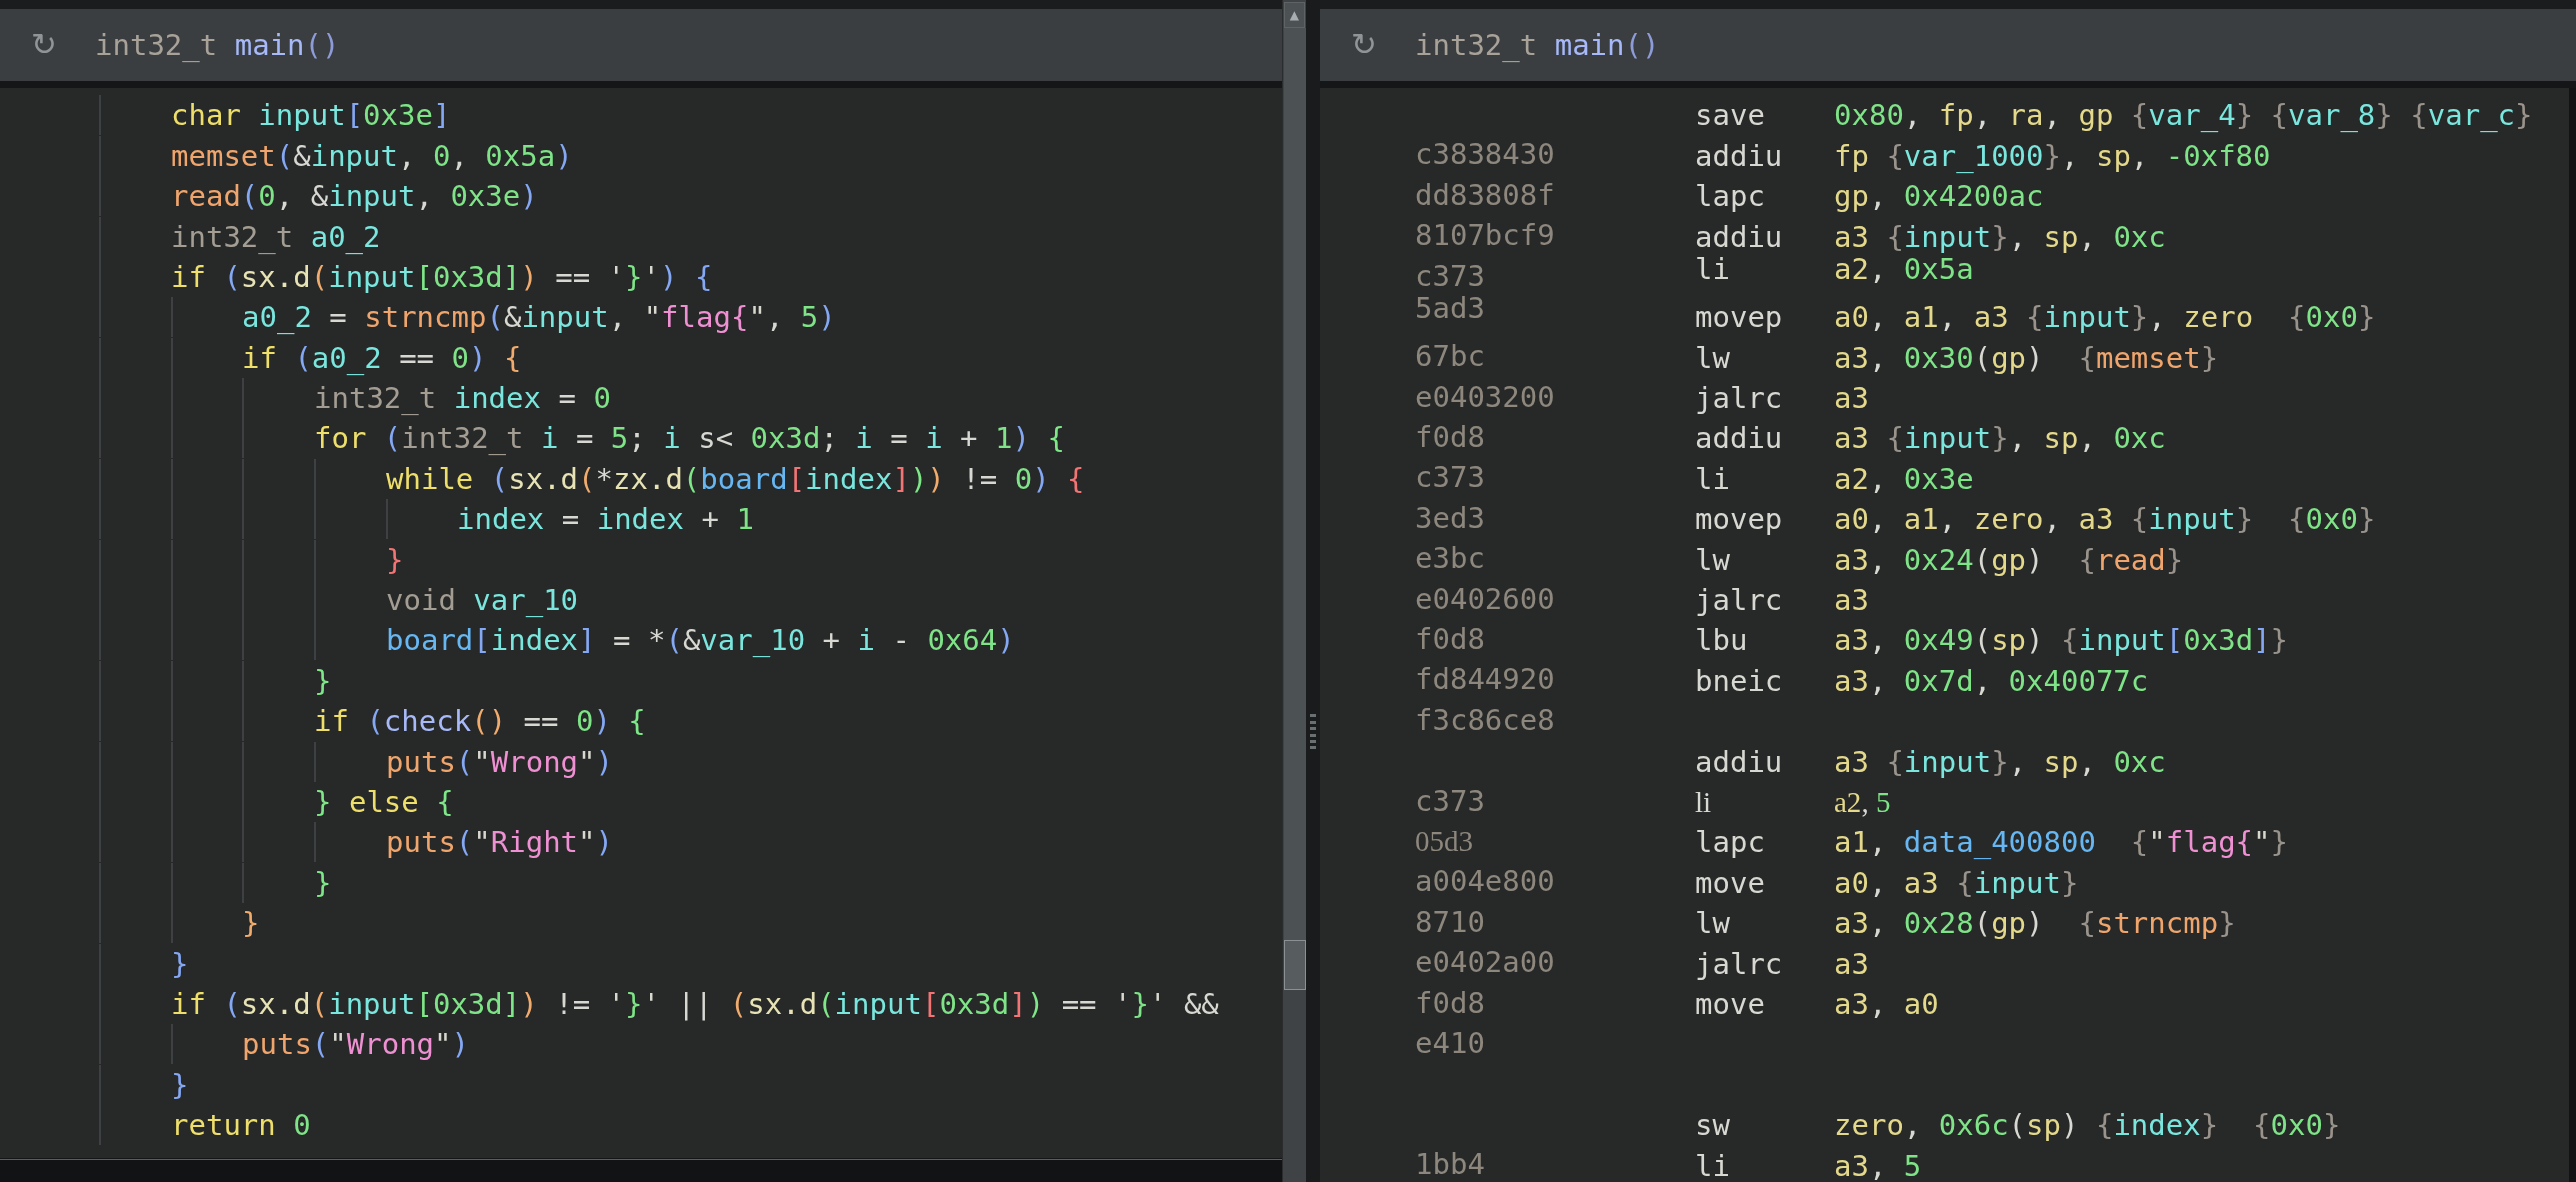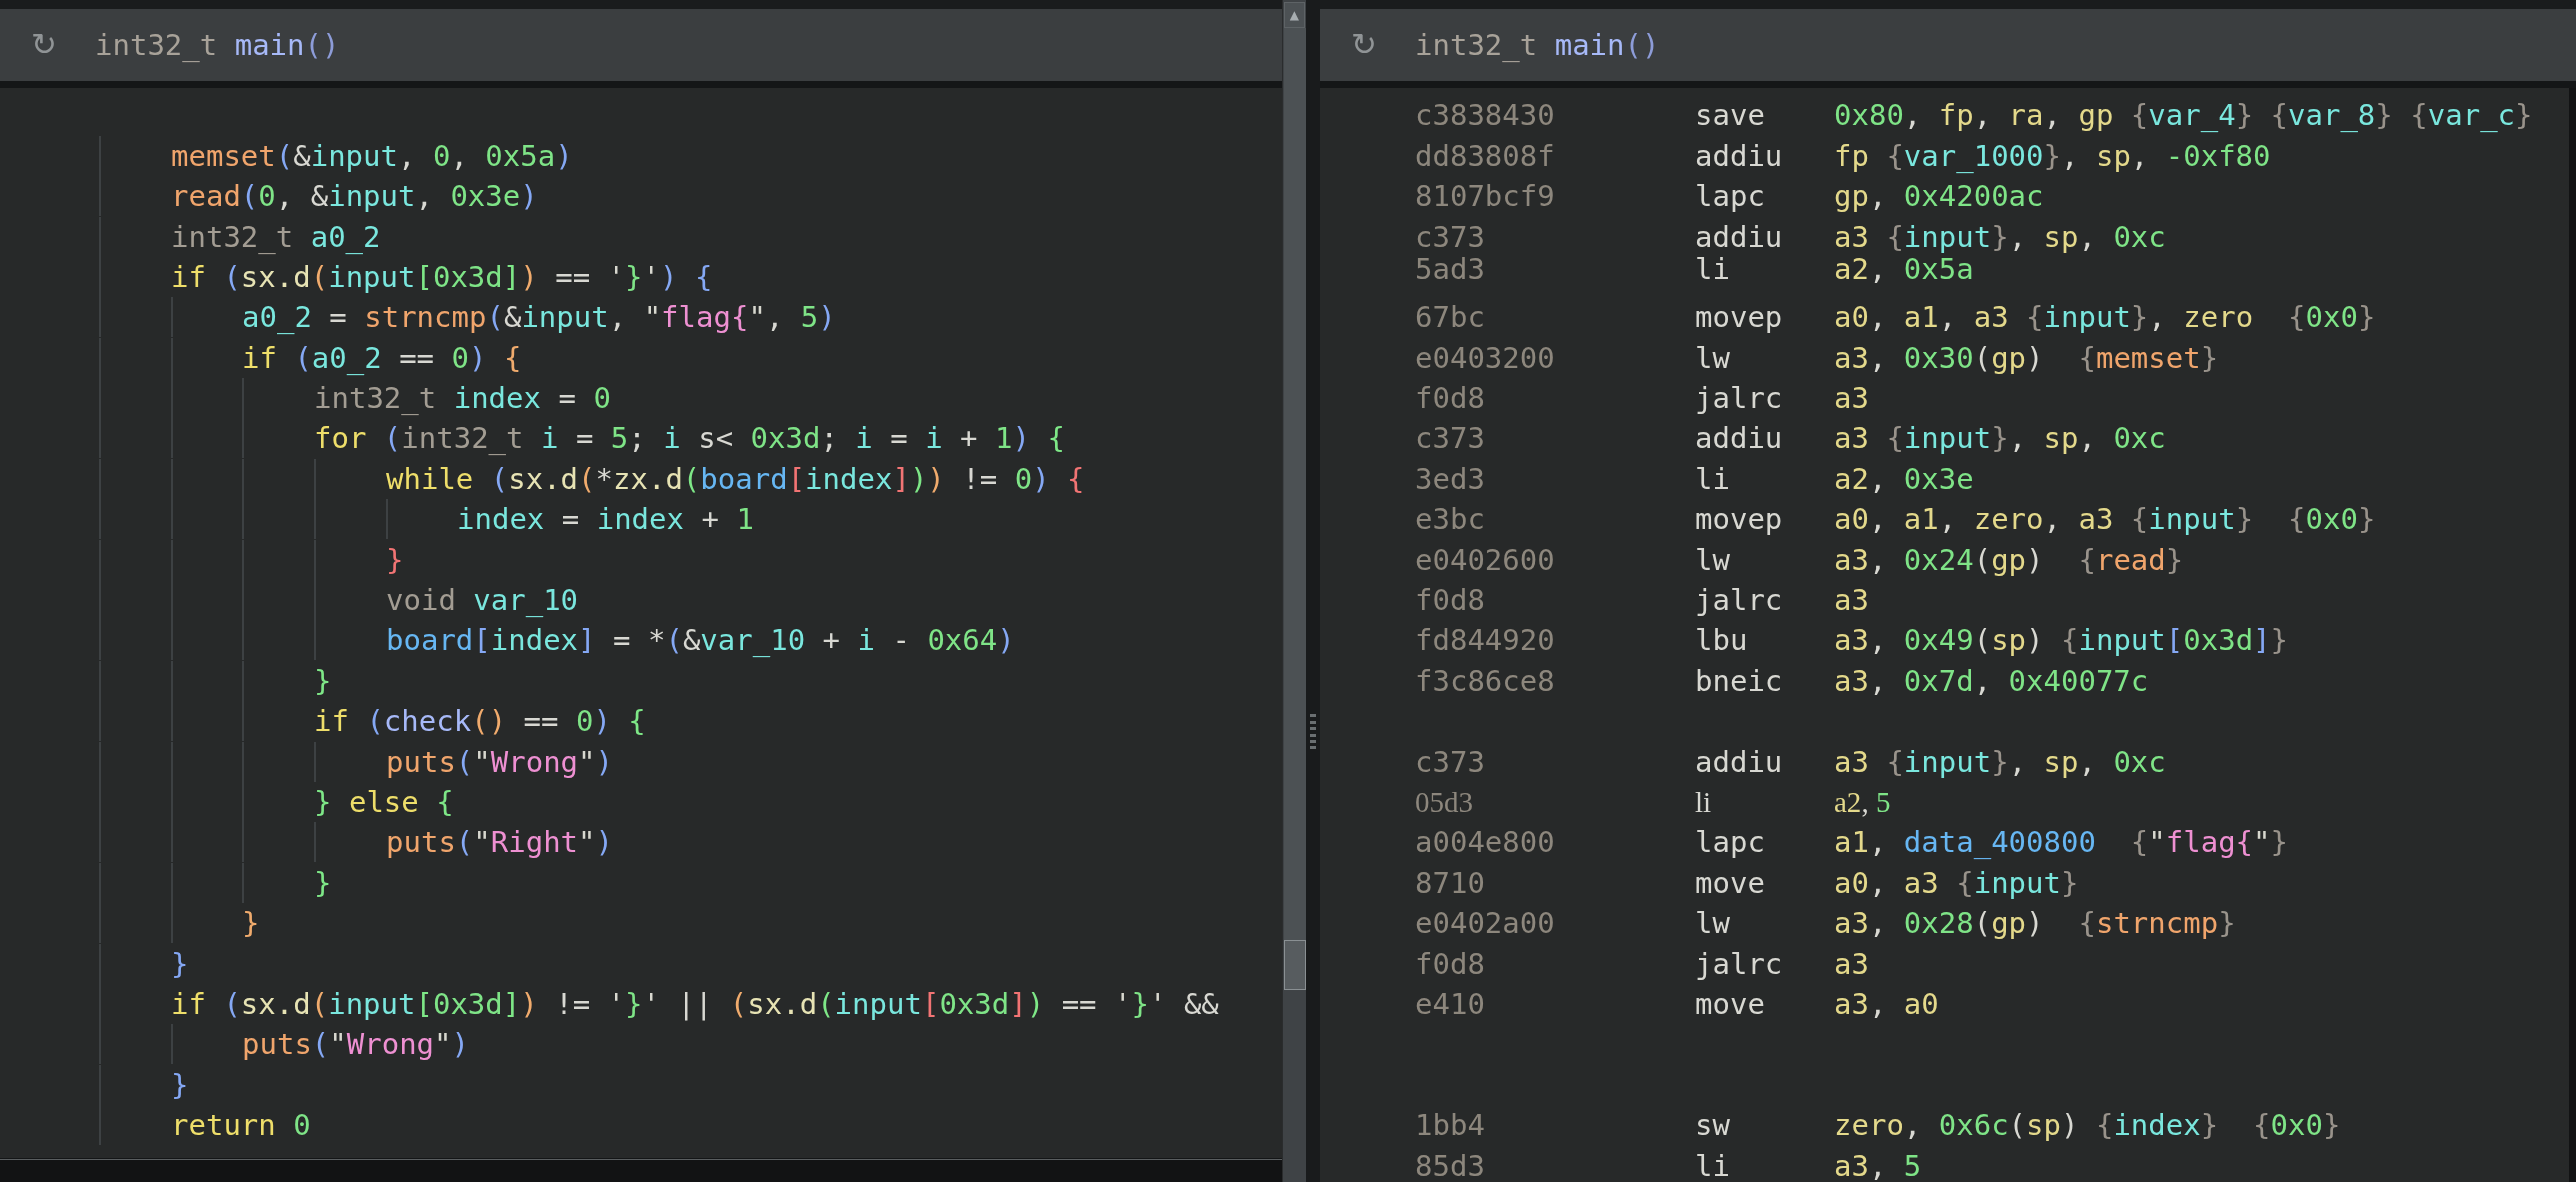--- a/index.html
+++ b/index.html
@@ -19,21 +19,21 @@
   .content{position:absolute;top:88px;left:0;right:0;background:var(--ch-content-bg);overflow:hidden;}
   #left-content{height:1070px;}
   #right-content{height:1094px;}
   .bottom-band{position:absolute;top:1159px;left:0;width:1282px;height:24px;
                background:var(--ch-band-bg);border-top:1.8px solid var(--ch-band-border);box-sizing:border-box;}
   .right-edge{position:absolute;top:88px;right:0;width:7.3px;height:1094px;background:var(--ch-band-bg);}
   
   .cl,.dr{position:absolute;left:0;right:0;height:40px;line-height:40px;font-size:29px;white-space:pre;}
   .guide{position:absolute;top:0;width:1.8px;height:40px;background:var(--ch-guide);}
   .ct{position:absolute;top:0;white-space:pre;}
-  .da{position:absolute;left:95px;}
+  .da{position:absolute;left:95px;margin-top:39px;}
   .dm{position:absolute;left:375px;}
   .do{position:absolute;left:514px;}
   
   .tk-kw{color:var(--c-kw);} .tk-ty{color:var(--c-ty);} .tk-var{color:var(--c-var);}
   .tk-num{color:var(--c-num);} .tk-str{color:var(--c-str);} .tk-q{color:var(--c-q);}
   .tk-fx{color:var(--c-fx);} .tk-fl{color:var(--c-fl);} .tk-data{color:var(--c-data);}
   .tk-op{color:var(--c-op);} .tk-sx{color:var(--c-sx);}
   .tk-b1{color:var(--c-b1);} .tk-b2{color:var(--c-b2);} .tk-b3{color:var(--c-b3);} .tk-b4{color:var(--c-b4);}
   .tk-addr{color:var(--c-addr);} .tk-mn{color:var(--c-mn);} .tk-reg{color:var(--c-reg);}
   .tk-ab{color:var(--c-ab);} .tk-hty{color:var(--c-hty);} .tk-hpar{color:var(--c-hpar);}
@@ -53,20 +53,21 @@
 </head>
 <body>
 
 <div class="pane" id="left-pane">
   <div class="top-strip"></div>
   <div class="pane-header">
     <div class="hdr-icon">↻</div>
     <div class="hdr-title"><span class="tk-hty">int32_t </span><span class="tk-fl">main</span><span class="tk-hpar">()</span></div>
   </div>
   <div class="content" id="left-content">
+      <div class="cl" style="top: 7.3px;"><div class="guide" style="left: 99px;"></div><div class="ct" style="left: 171px;"><span class="tk-kw">char </span><span class="tk-var">input</span><span class="tk-b1">[</span><span class="tk-num">0x3e</span><span class="tk-b1">]</span></div></div>
       <div class="cl" style="top: 48px;"><div class="guide" style="left: 99px;"></div><div class="ct" style="left: 171px;"><span class="tk-fx">memset</span><span class="tk-b1">(</span><span class="tk-op">&amp;</span><span class="tk-var">input</span><span class="tk-op">, </span><span class="tk-num">0</span><span class="tk-op">, </span><span class="tk-num">0x5a</span><span class="tk-b1">)</span></div></div>
       <div class="cl" style="top: 88px;"><div class="guide" style="left: 99px;"></div><div class="ct" style="left: 171px;"><span class="tk-fx">read</span><span class="tk-b1">(</span><span class="tk-num">0</span><span class="tk-op">, </span><span class="tk-op">&amp;</span><span class="tk-var">input</span><span class="tk-op">, </span><span class="tk-num">0x3e</span><span class="tk-b1">)</span></div></div>
       <div class="cl" style="top: 129px;"><div class="guide" style="left: 99px;"></div><div class="ct" style="left: 171px;"><span class="tk-ty">int32_t </span><span class="tk-var">a0_2</span></div></div>
       <div class="cl" style="top: 169px;"><div class="guide" style="left: 99px;"></div><div class="ct" style="left: 171px;"><span class="tk-kw">if </span><span class="tk-b1">(</span><span class="tk-sx">sx.d</span><span class="tk-b2">(</span><span class="tk-var">input</span><span class="tk-b3">[</span><span class="tk-num">0x3d</span><span class="tk-b3">]</span><span class="tk-b2">)</span><span class="tk-op"> == </span><span class="tk-q">'</span><span class="tk-num">}</span><span class="tk-q">'</span><span class="tk-b1">)</span><span class="tk-op"> </span><span class="tk-b1">{</span></div></div>
       <div class="cl" style="top: 209px;"><div class="guide" style="left: 99px;"></div><div class="guide" style="left: 171px;"></div><div class="ct" style="left: 242px;"><span class="tk-var">a0_2</span><span class="tk-op"> = </span><span class="tk-fx">strncmp</span><span class="tk-b1">(</span><span class="tk-op">&amp;</span><span class="tk-var">input</span><span class="tk-op">, </span><span class="tk-q">"</span><span class="tk-str">flag{</span><span class="tk-q">"</span><span class="tk-op">, </span><span class="tk-num">5</span><span class="tk-b1">)</span></div></div>
       <div class="cl" style="top: 250px;"><div class="guide" style="left: 99px;"></div><div class="guide" style="left: 171px;"></div><div class="ct" style="left: 242px;"><span class="tk-kw">if </span><span class="tk-b1">(</span><span class="tk-var">a0_2</span><span class="tk-op"> == </span><span class="tk-num">0</span><span class="tk-b1">)</span><span class="tk-op"> </span><span class="tk-b2">{</span></div></div>
       <div class="cl" style="top: 290px;"><div class="guide" style="left: 99px;"></div><div class="guide" style="left: 171px;"></div><div class="guide" style="left: 242px;"></div><div class="ct" style="left: 314px;"><span class="tk-ty">int32_t </span><span class="tk-var">index</span><span class="tk-op"> = </span><span class="tk-num">0</span></div></div>
       <div class="cl" style="top: 330px;"><div class="guide" style="left: 99px;"></div><div class="guide" style="left: 171px;"></div><div class="guide" style="left: 242px;"></div><div class="ct" style="left: 314px;"><span class="tk-kw">for </span><span class="tk-b1">(</span><span class="tk-ty">int32_t </span><span class="tk-var">i</span><span class="tk-op"> = </span><span class="tk-num">5</span><span class="tk-op">; </span><span class="tk-var">i</span><span class="tk-op"> s&lt; </span><span class="tk-num">0x3d</span><span class="tk-op">; </span><span class="tk-var">i</span><span class="tk-op"> = </span><span class="tk-var">i</span><span class="tk-op"> + </span><span class="tk-num">1</span><span class="tk-b1">)</span><span class="tk-op"> </span><span class="tk-b3">{</span></div></div>
       <div class="cl" style="top: 371px;"><div class="guide" style="left: 99px;"></div><div class="guide" style="left: 171px;"></div><div class="guide" style="left: 242px;"></div><div class="guide" style="left: 314px;"></div><div class="ct" style="left: 386px;"><span class="tk-kw">while </span><span class="tk-b1">(</span><span class="tk-sx">sx.d</span><span class="tk-b2">(</span><span class="tk-op">*</span><span class="tk-sx">zx.d</span><span class="tk-b3">(</span><span class="tk-data">board</span><span class="tk-b4">[</span><span class="tk-var">index</span><span class="tk-b4">]</span><span class="tk-b3">)</span><span class="tk-b2">)</span><span class="tk-op"> != </span><span class="tk-num">0</span><span class="tk-b1">)</span><span class="tk-op"> </span><span class="tk-b4">{</span></div></div>
       <div class="cl" style="top: 411px;"><div class="guide" style="left: 99px;"></div><div class="guide" style="left: 171px;"></div><div class="guide" style="left: 242px;"></div><div class="guide" style="left: 314px;"></div><div class="guide" style="left: 386px;"></div><div class="ct" style="left: 457px;"><span class="tk-var">index</span><span class="tk-op"> = </span><span class="tk-var">index</span><span class="tk-op"> + </span><span class="tk-num">1</span></div></div>

